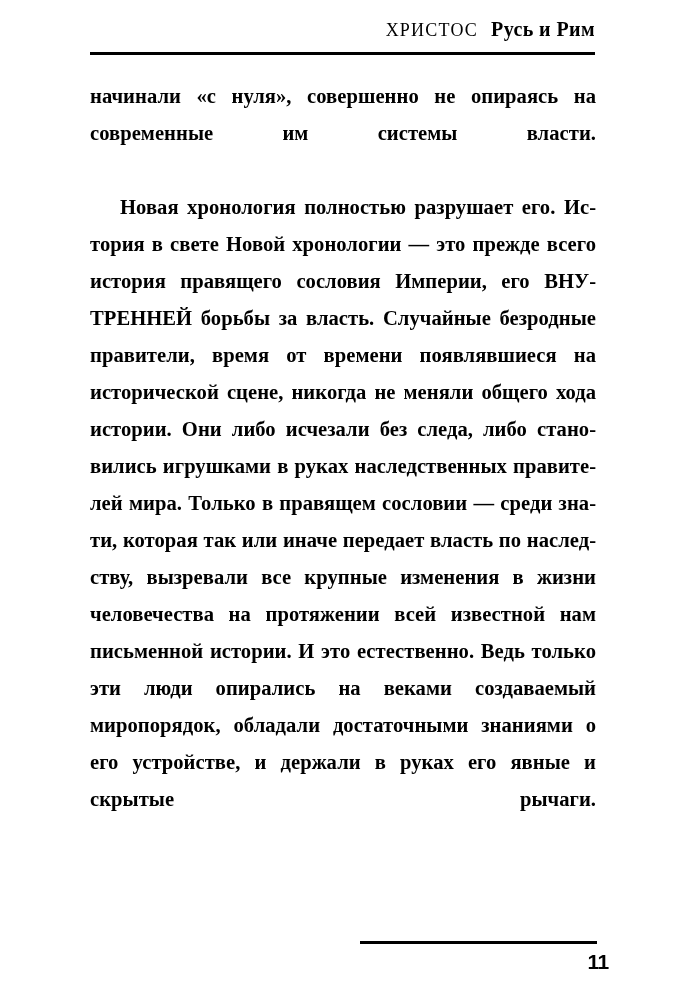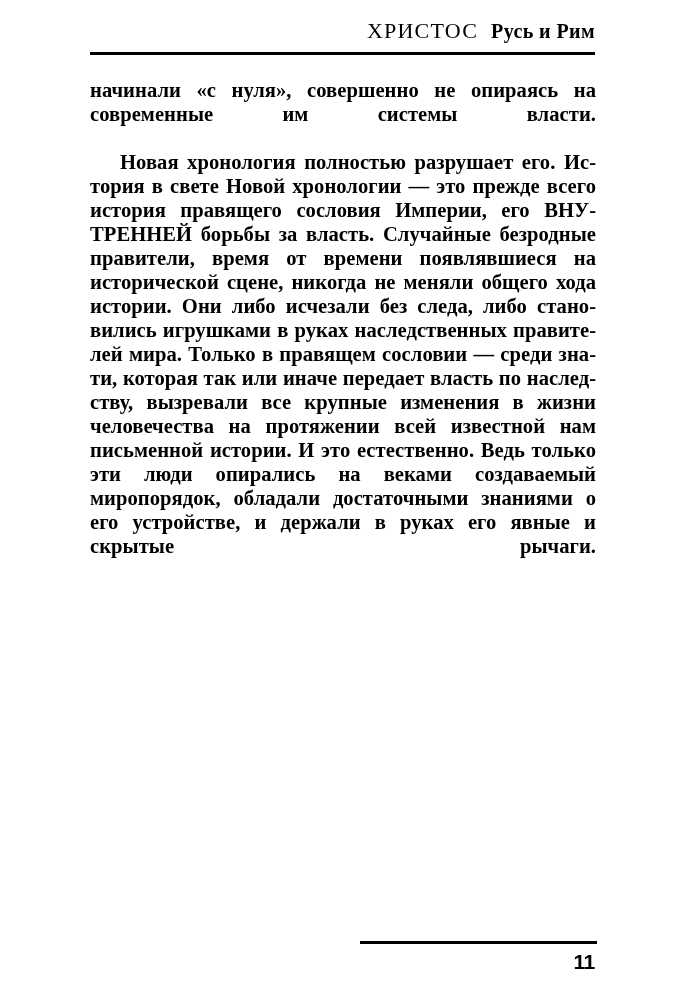--- a/index.html
+++ b/index.html
@@ -30,21 +30,21 @@
     position: absolute;
     left: 90px;
     right: 85px;
     top: 18px;
     height: 30px;
     text-align: right;
     white-space: nowrap;
   }
   .rh-plain {
     font-family: "Liberation Serif", "DejaVu Serif", serif;
-    font-size: 22px;
+    font-size: 18px;
     font-weight: 400;
     letter-spacing: 1.2px;
     vertical-align: baseline;
   }
   .rh-bold {
     font-family: "Liberation Serif", "DejaVu Serif", serif;
     font-size: 20px;
     font-weight: 700;
     letter-spacing: 0.4px;
     margin-left: 13px;
@@ -68,21 +68,21 @@
     width: 506px;
   }
 
   .para {
     margin: 0;
     text-align: justify;
     text-justify: inter-word;
     text-indent: 30px;
     font-size: 20.6px;
     font-weight: 600;
-    line-height: 24px;
+    line-height: 37px;
     letter-spacing: 0.04px;
     word-spacing: 0.2px;
     hyphens: manual;
   }
   .para.first {
     text-indent: 0;
   }
   
   .para::after {
     content: "";
@@ -94,21 +94,21 @@
   .foot-rule {
     position: absolute;
     right: 83px;
     width: 237px;
     top: 941px;
     height: 3px;
     background: #000000;
   }
   .folio {
     position: absolute;
-    right: 85px;
+    right: 71px;
     top: 950px;
     width: 60px;
     text-align: right;
     font-family: "Liberation Sans", "DejaVu Sans", sans-serif;
     font-size: 21px;
     font-weight: 700;
     letter-spacing: -0.3px;
   }
 </style>
 </head>

